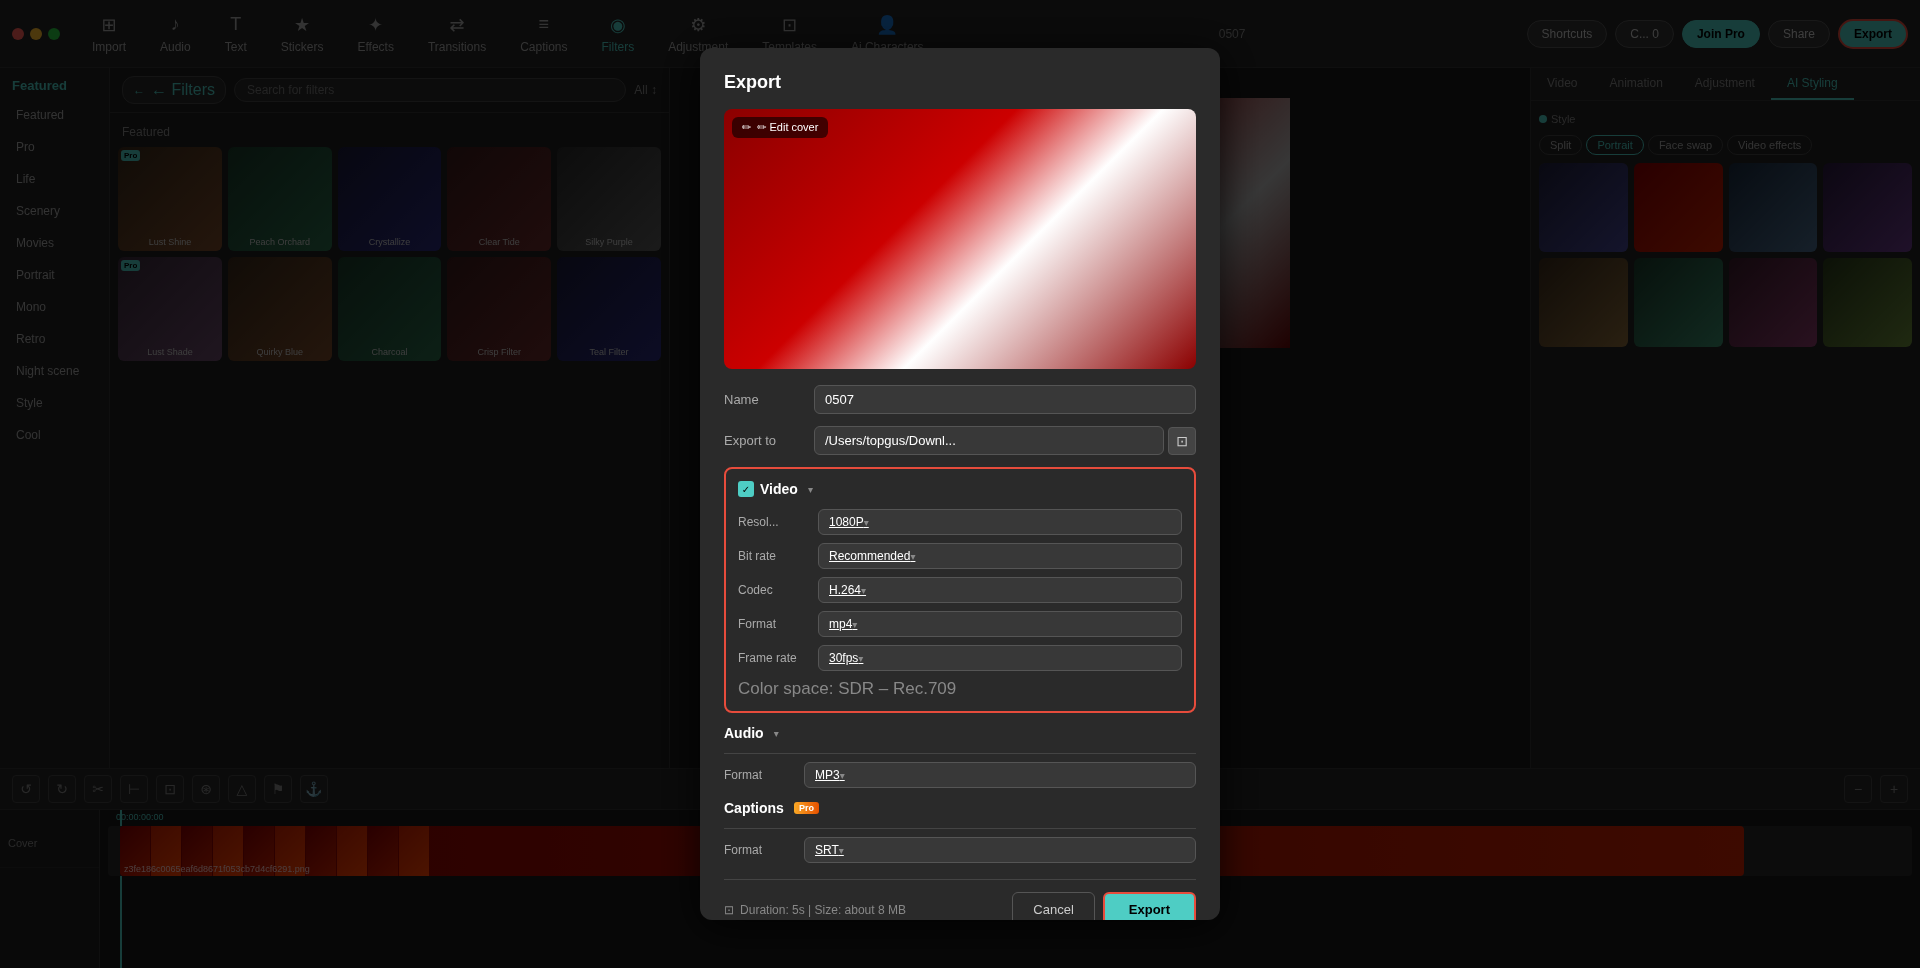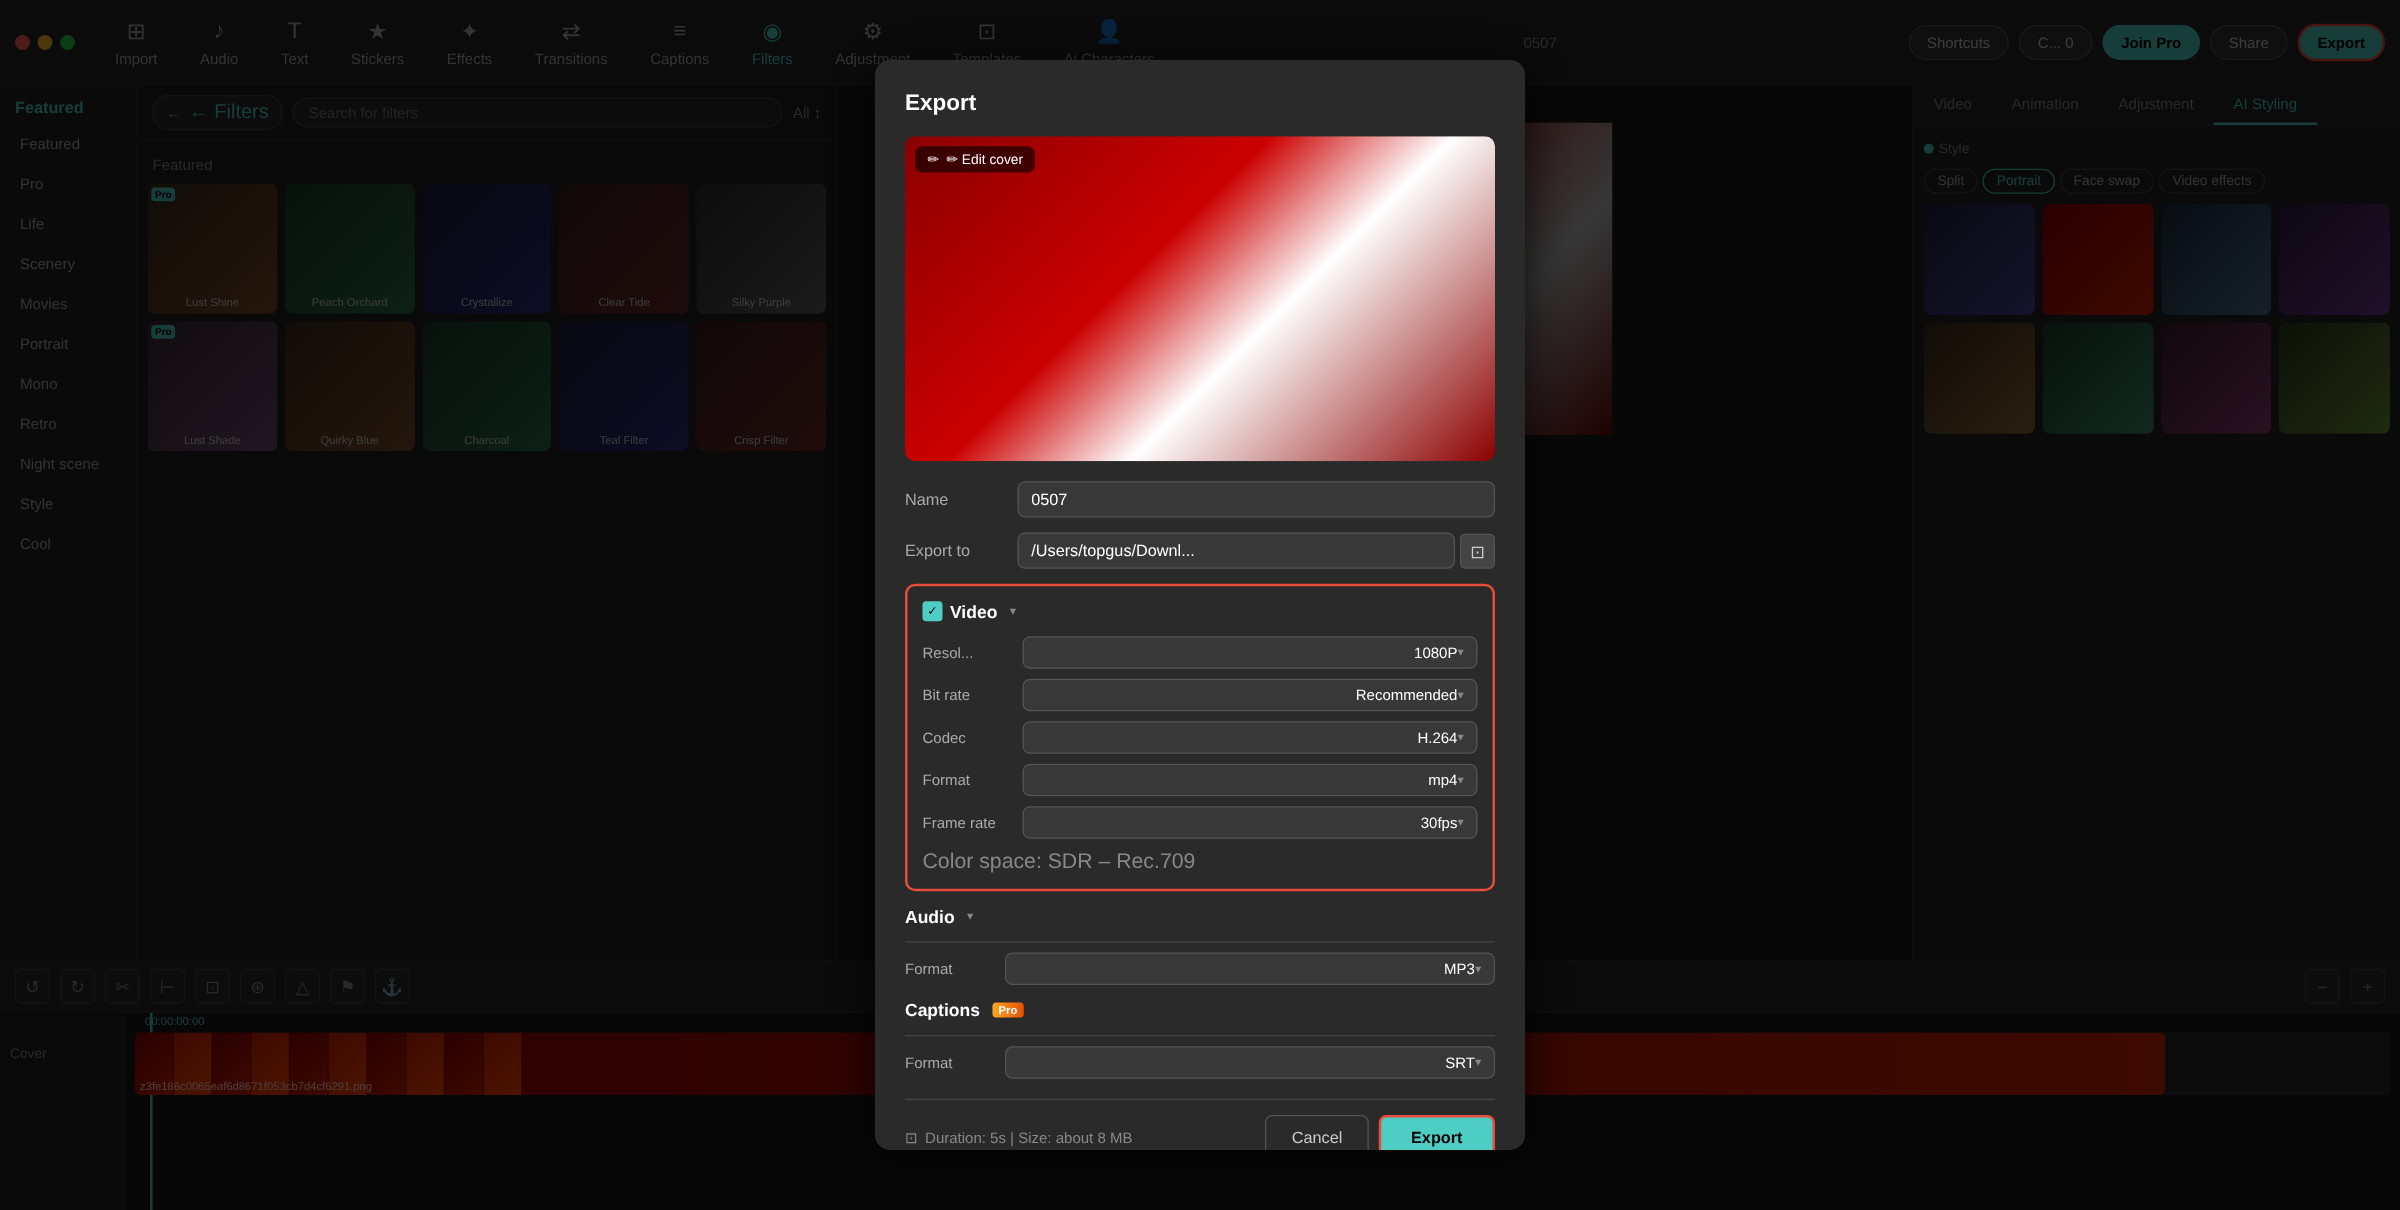--- a/index.html
+++ b/index.html
@@ -603,22 +603,23 @@
     .video-field-select {
       flex: 1;
       background: #383838;
       border: 1px solid #555;
       border-radius: 6px;
       padding: 5px 10px;
       color: #fff;
       font-size: 12px;
       display: flex;
       align-items: center;
-      justify-content: flex-end;
-      cursor: pointer;
+      justify-content: flex-start;
+      cursor: pointer;
+      text-decoration: underline;
     }
     .video-field-select span { color: #fff; }
     .video-field-select .arrow { color: #888; font-size: 10px; }
 
     .color-space-note {
       font-size: 17px;
       color: #888;
       margin-top: 8px;
     }
 
@@ -824,26 +825,26 @@
           </div>
           <div class="filter-thumb">
             <div class="filter-thumb-inner ft1"></div>
             <div class="filter-thumb-label">Quirky Blue</div>
           </div>
           <div class="filter-thumb">
             <div class="filter-thumb-inner ft2"></div>
             <div class="filter-thumb-label">Charcoal</div>
           </div>
           <div class="filter-thumb">
+            <div class="filter-thumb-inner ft4"></div>
+            <div class="filter-thumb-label">Crisp Filter</div>
+          </div>
+          <div class="filter-thumb">
             <div class="filter-thumb-inner ft3"></div>
             <div class="filter-thumb-label">Teal Filter</div>
-          </div>
-          <div class="filter-thumb">
-            <div class="filter-thumb-inner ft4"></div>
-            <div class="filter-thumb-label">Crisp Filter</div>
           </div>
         </div>
       </div>
     </div>
   </div>
 
   <div class="player-area">
     <div class="player-label">Player</div>
     <div class="player-canvas">
       <div class="player-canvas-bg"></div>
@@ -914,21 +915,21 @@
     <div class="timeline-btn">+</div>
   </div>
   <div class="timeline-content">
     <div class="timeline-labels">
       <div class="timeline-track-label">Cover</div>
     </div>
     <div class="timeline-tracks">
       <div class="timeline-playhead"></div>
       <div class="timeline-time">00:00:00:00</div>
       <div class="timeline-track" style="margin-top:8px;">
-        <div class="timeline-clip" style="left:0;width:90%;">
+        <div class="timeline-clip" style="left:12px;width:90%;">
           <div class="timeline-clip-frames">
             <div class="timeline-clip-frame" style="background:linear-gradient(135deg,#8b0000,#cc2200);"></div>
             <div class="timeline-clip-frame" style="background:linear-gradient(135deg,#cc2200,#ff4400);"></div>
             <div class="timeline-clip-frame" style="background:linear-gradient(135deg,#8b0000,#cc2200);"></div>
             <div class="timeline-clip-frame" style="background:linear-gradient(135deg,#cc2200,#ff4400);"></div>
             <div class="timeline-clip-frame" style="background:linear-gradient(135deg,#8b0000,#cc2200);"></div>
             <div class="timeline-clip-frame" style="background:linear-gradient(135deg,#cc2200,#ff4400);"></div>
             <div class="timeline-clip-frame" style="background:linear-gradient(135deg,#8b0000,#cc2200);"></div>
             <div class="timeline-clip-frame" style="background:linear-gradient(135deg,#cc2200,#ff4400);"></div>
             <div class="timeline-clip-frame" style="background:linear-gradient(135deg,#8b0000,#cc2200);"></div>

